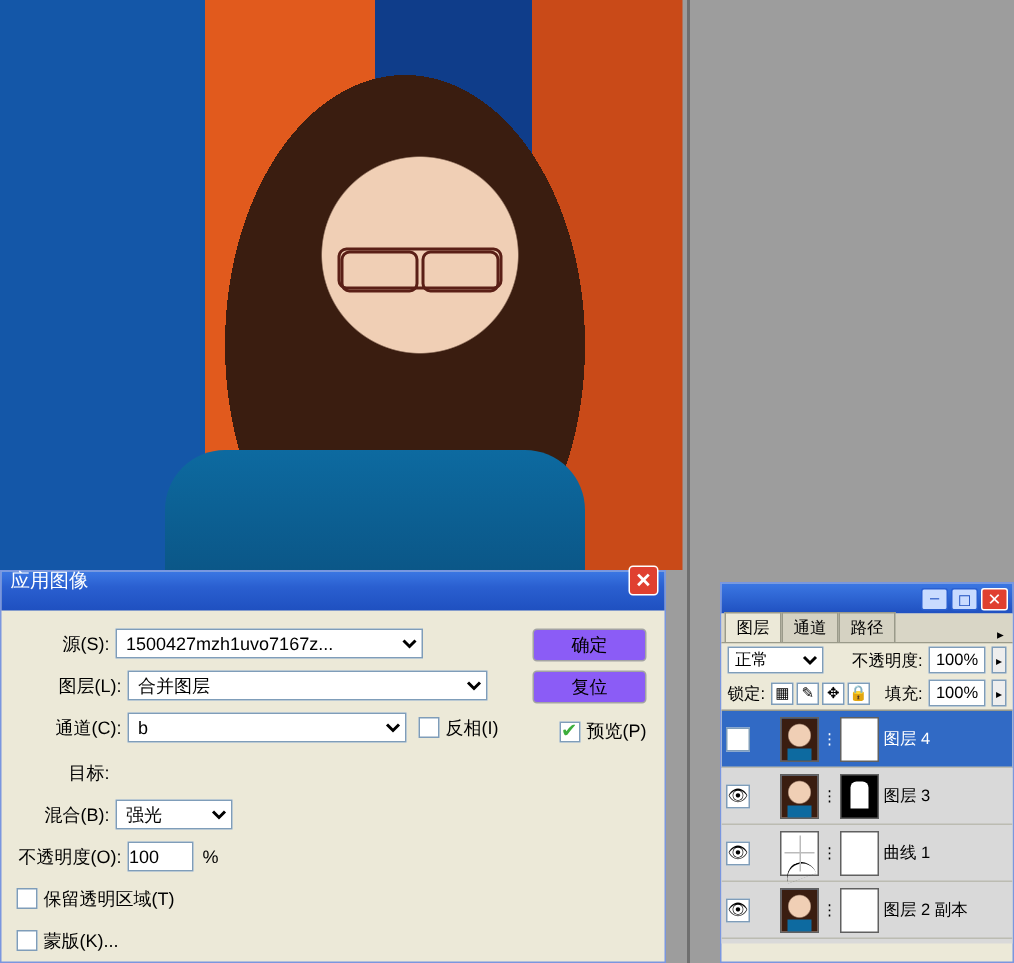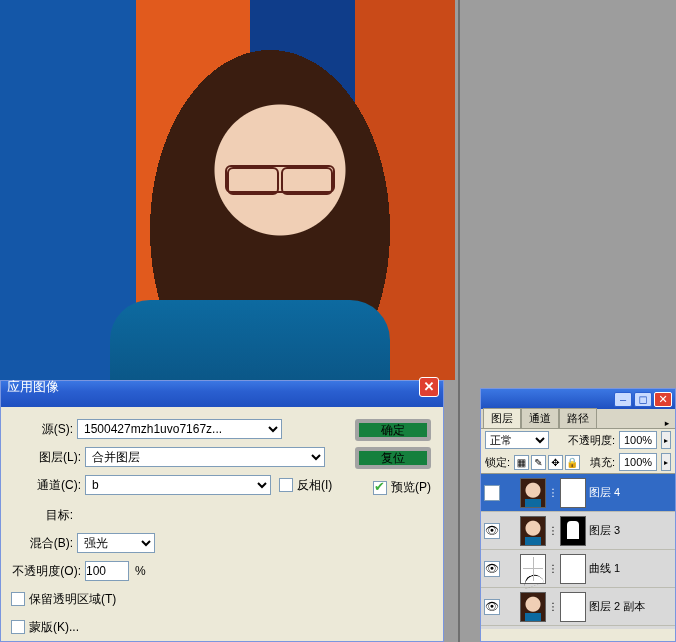--- a/index.html
+++ b/index.html
@@ -51,21 +51,21 @@
   .lab2 { width:70px; text-align:right; margin-right:4px; }
   select.combo, input.text {
     border:1px solid #7f9db9; background:#fff; height:20px; font-size:12px; padding:0 2px;
   }
   .combo.wide{ width:205px;} .combo.lab-w{ width:240px;}
   .combo.blend{ width:78px;}
   .text.num{ width:44px; text-align:left; padding-left:0;}
   .chk { width:14px; height:14px; border:1px solid #7f9db9; background:#fff; display:inline-block; margin-right:4px; position:relative;}
   .chk.checked::after{ content:"✔"; position:absolute; left:0; top:-3px; color:#3cae3c; font-size:13px;}
   .right-col{ position:absolute; right:12px; top:12px; display:flex; flex-direction:column; gap:6px; align-items:flex-end;}
-  .btn{ width:76px; height:22px; border:4px solid #a3a3a3; background:#15803d; border-radius:3px; display:flex; align-items:center; justify-content:center;}
+  .btn{ width:76px; height:22px; border:1px solid #a3a3a3; background:#8b5cf6; border-radius:3px; display:flex; align-items:center; justify-content:center;}
   .preview-row{ display:flex; align-items:center; margin-top:4px;}
   .section-indent{ margin-left:20px;}
 
   
   .panel {
     position:absolute; left:480px; top:388px; width:196px; height:254px;
     background:#ece9d8; border:1px solid #7a96df; font-size:11px;
   }
   .panel .winbar{
     height:20px; background:linear-gradient(#3b77e3,#1f50c0);

